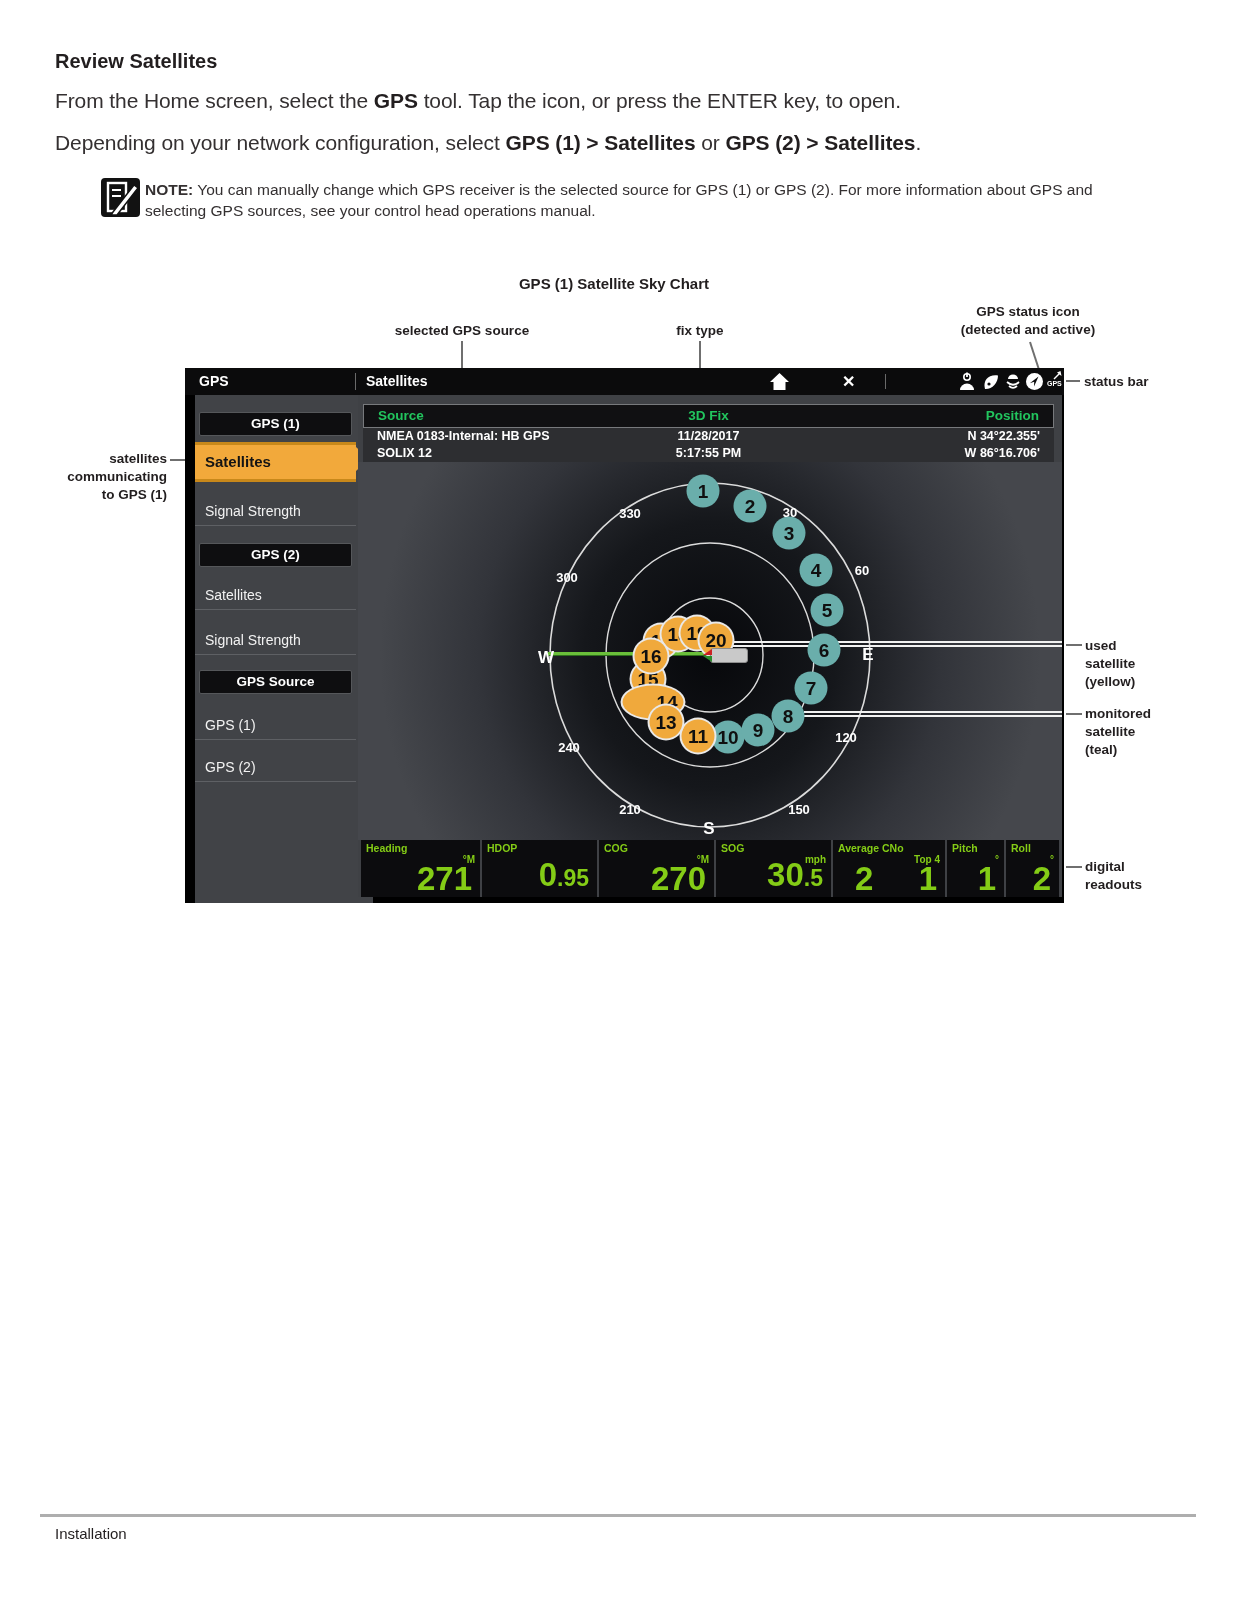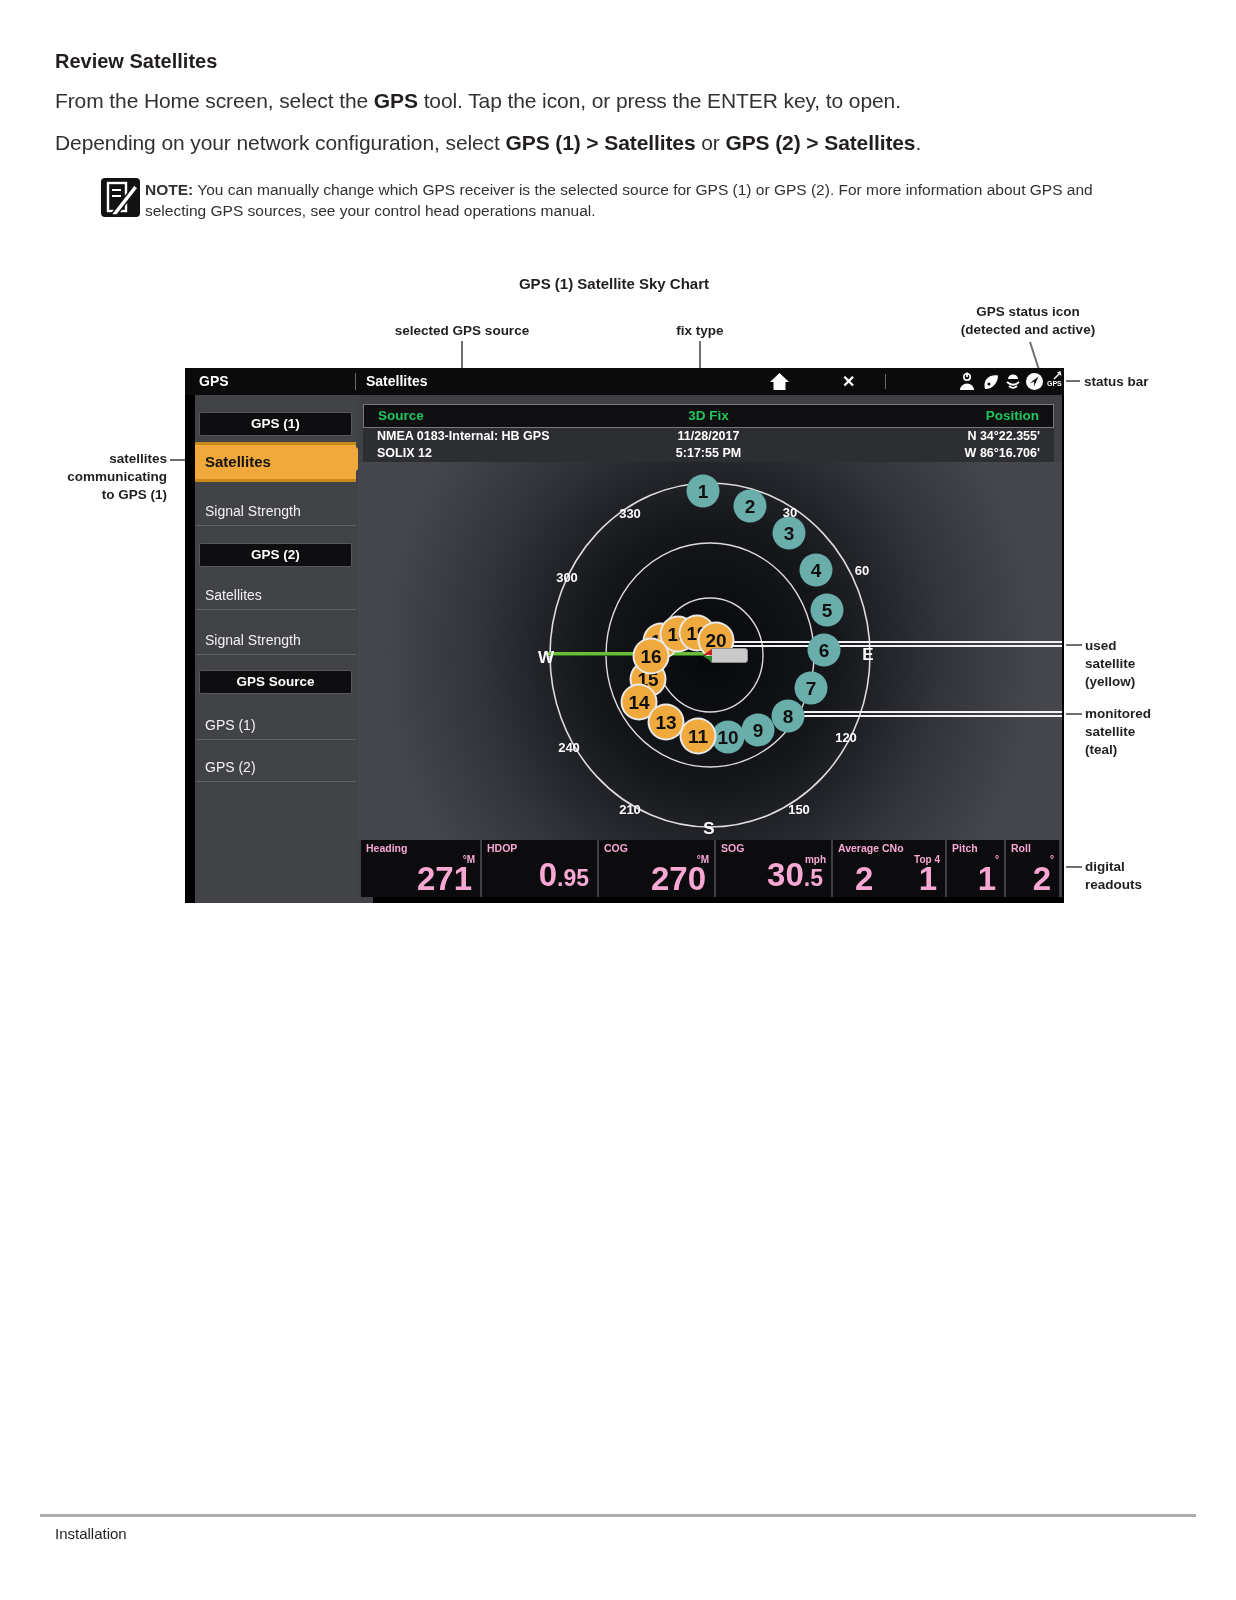--- a/index.html
+++ b/index.html
@@ -44,21 +44,21 @@
   .sat{position:absolute;width:33px;height:33px;border-radius:50%;text-align:center;line-height:33px;
        font-size:19px;font-weight:bold;color:#101010;transform:translate(-50%,-50%);}
   .sat.monitored{background:#6aaeab;}
   .sat.used{background:#f0a93c;box-shadow:0 0 0 2px #e9e9e9;}
   .dline{position:absolute;height:2px;border-top:2px solid #f2f2f2;border-bottom:2px solid #f2f2f2;background:transparent;}
   .hline-green{position:absolute;height:3px;background:#6abf3a;border-bottom:1px solid #2e6e1c;}
   .boat{position:absolute;width:36px;height:13px;background:#c9c9c9;border:1px solid #8e8e8e;border-radius:3px;}
   .boat .tipr{position:absolute;left:-8px;top:0;width:0;height:0;border-right:9px solid #c22;border-top:6px solid transparent;}
   .boat .tipg{position:absolute;left:-8px;bottom:0;width:0;height:0;border-right:9px solid #2a8a2a;border-bottom:6px solid transparent;}
   .readouts{left:3px;top:445px;width:698px;height:57px;display:flex;gap:2px;}
-  .ro{background:#0c0c0e;height:57px;position:relative;color:#f9a8d4;overflow:hidden;flex:none;}
+  .ro{background:#0c0c0e;height:57px;position:relative;color:#84cc16;overflow:hidden;flex:none;}
   .ro .lb{position:absolute;left:5px;top:2px;font-size:10.5px;font-weight:bold;white-space:nowrap;}
   .ro .un{position:absolute;right:5px;top:14px;font-size:10px;font-weight:bold;}
   .ro .val{position:absolute;left:0;right:8px;bottom:2px;text-align:right;font-size:33px;font-weight:bold;line-height:33px;white-space:nowrap;}
   .ro .val .dec{font-size:23px;}
   .ro .v2wrap{display:flex;justify-content:space-between;padding-left:22px;}
   .icon{position:absolute;}
   .xicon{color:#fff;font-size:16px;font-weight:bold;}
   .gpsbadge{color:#fff;font-size:7px;font-weight:bold;}
 </style>
 </head>
@@ -204,21 +204,21 @@
             <div class="sat monitored" style="left: 453px; top: 226px;">7</div>
             <div class="sat monitored" style="left: 370px; top: 275px;">10</div>
             <div class="sat monitored" style="left: 400px; top: 268px;">9</div>
             <div class="sat monitored" style="left: 430px; top: 254px;">8</div>
             <div class="sat used" style="left: 340px; top: 274px;">11</div>
             <div class="sat used" style="left: 303px; top: 179px;">17</div>
             <div class="sat used" style="left: 290px; top: 217px;">15</div>
             <div class="sat used" style="left: 320px; top: 172px;">18</div>
             <div class="sat used" style="left: 339px; top: 171px;">19</div>
             <div class="sat used" style="left: 293px; top: 194px;">16</div>
-            <div class="sat used" style="left: 281px; top: 240px;">14</div>
+            <div class="sat used" style="left: 295px; top: 240px; padding-left: 28px;">14</div>
             <div class="sat used" style="left: 308px; top: 260px;">13</div>
             <div class="sat used" style="left: 358px; top: 178px;">20</div>
           </div>
         <div class="boat" style="left:352px;top:186px;">
           <span class="tipr"></span>
             <span class="tipg"></span>
         </div>
       <div class="deg" style="left: 272px; top: 51px;">330</div>
           <div class="deg" style="left: 209px; top: 115px;">300</div>
           <div class="deg big" style="left: 188px; top: 196px;">W</div>

